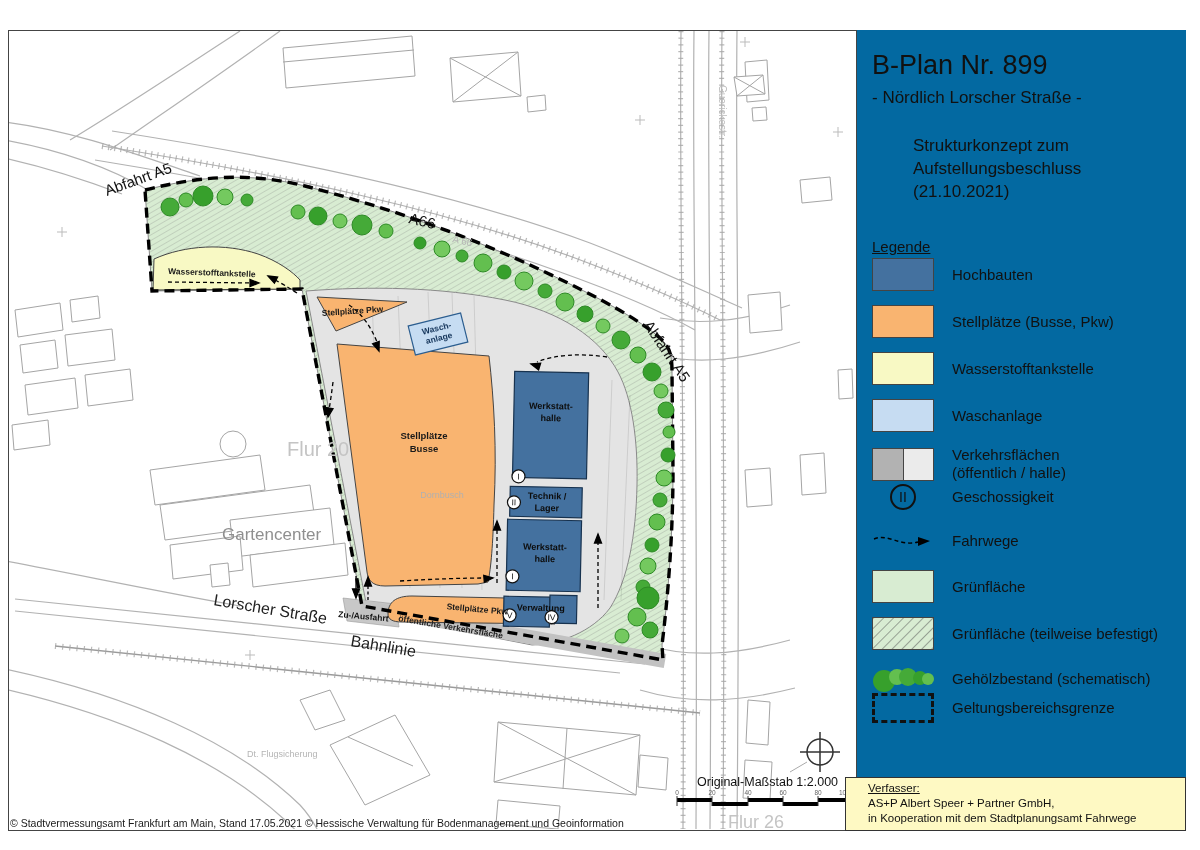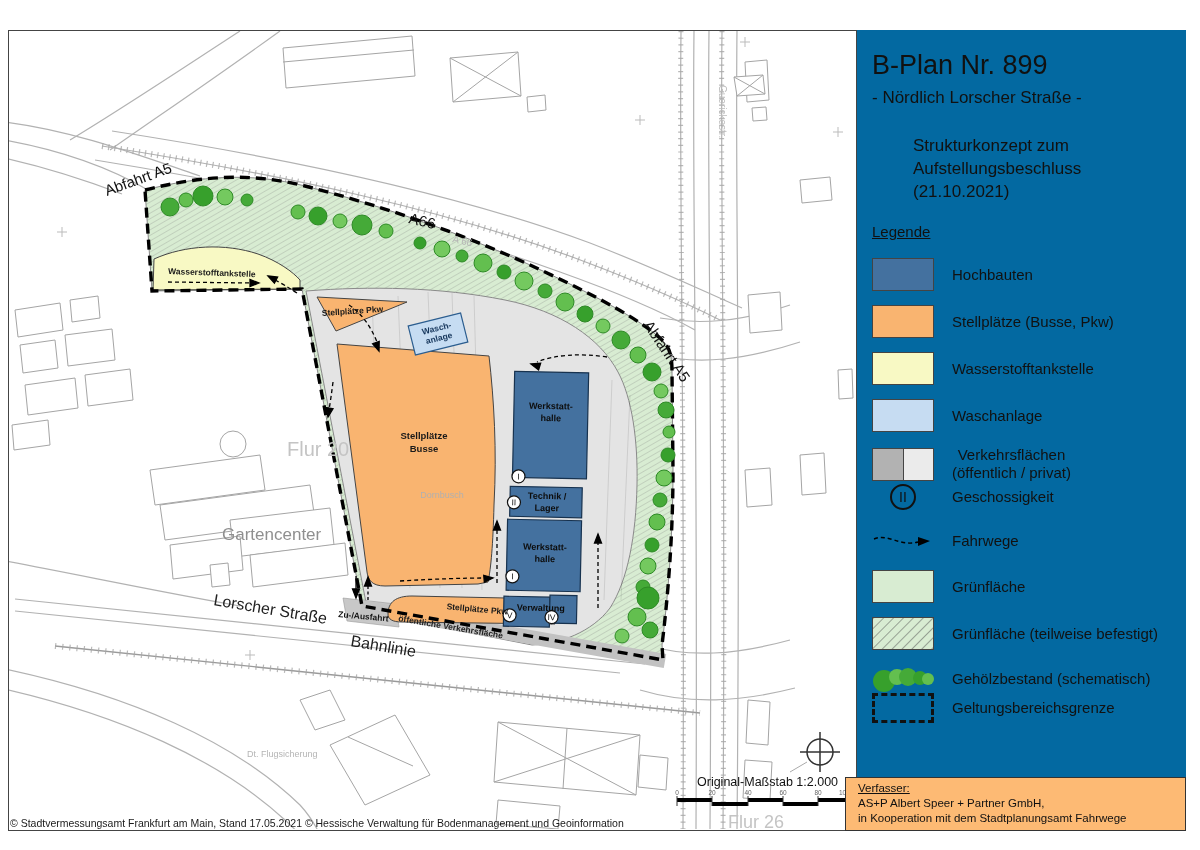--- a/index.html
+++ b/index.html
@@ -6,32 +6,32 @@
   #sheet{position:relative;width:1200px;height:850px;background:#fff;
          font-family:"Liberation Sans",sans-serif;color:#111;overflow:hidden;}
   #frame{position:absolute;left:8px;top:30px;width:1178px;height:801px;
          border:1.5px solid #444;box-sizing:border-box;}
   #map-svg{position:absolute;left:9px;top:31px;}
   #panel{position:absolute;left:856px;top:30px;width:330px;height:801px;
          border-left:1.5px solid #444;box-sizing:border-box;background:#0369a1;}
   .ttl{position:absolute;left:15px;top:20px;font-size:27px;}
   .sub{position:absolute;left:15px;top:58px;font-size:17px;}
   .concept{position:absolute;left:15px;top:104px;font-size:17px;line-height:23px;margin-left:41px;}
-  .legende{position:absolute;left:15px;top:193px;font-size:15px;text-decoration:underline;}
+  .legende{position:absolute;left:15px;top:208px;font-size:15px;text-decoration:underline;}
   #legend-list{position:absolute;left:15px;top:228px;width:305px;}
   .lrow{display:flex;align-items:center;}
-  .lrow .lab{font-size:15px;margin-left:18px;line-height:18px;text-align:center;}
+  .lrow .lab{font-size:15px;margin-left:18px;line-height:18px;}
   .sw{width:62px;height:33px;border:1.2px solid #444;box-sizing:border-box;flex:none;}
   .sw.split{display:flex;padding:0;}
   .sw.split i{display:block;height:100%;}
   .swd{width:62px;height:30px;border:3px dashed #111;box-sizing:border-box;flex:none;}
   .icn{width:62px;display:flex;justify-content:center;flex:none;}
   #verfasser{position:absolute;left:845px;top:777px;width:341px;height:54px;
-             border:1.5px solid #333;box-sizing:border-box;background:#fdba74;
-             padding:3px 12px;font-size:11.5px;line-height:15px;}
+             border:1.5px solid #333;box-sizing:border-box;background:#fef9c3;
+             padding:3px 22px;font-size:11.5px;line-height:15px;}
   #verfasser .vh{text-decoration:underline;}
   #copyright{position:absolute;left:10px;top:817px;font-size:10.5px;color:#1a1a1a;}
 </style>
 </head>
 <body>
 
 <div id="sheet">
 
 <svg id="map-svg" width="845" height="798" viewBox="9 31 845 798">
   <defs>
@@ -331,21 +331,21 @@
       <span class="sw" style="background:#c6dcf2;"></span>
       <span class="lab">Waschanlage</span>
     </div>
     <div class="lrow" style="">
       <span class="sw split">
         <i style="width:50%;background:#b2b2b2;border-right:1.2px solid #444;"></i>
             <i style="width:50%;background:#ebebeb;"></i>
       </span>
       <span class="lab">
         <span>Verkehrsflächen</span><br>
-        <span>(öffentlich / privat)</span>
+        <span>(öffentlich / halle)</span>
       </span>
     </div>
     <div class="lrow" style="margin-bottom:17px;">
       <span class="icn">
         <svg width="30" height="30" viewBox="0 0 30 30">
               <circle cx="15" cy="15" r="12" fill="none" stroke="#111" stroke-width="2"></circle>
               <text x="15" y="20" text-anchor="middle" font-size="14" fill="#111" font-family="Liberation Sans, sans-serif">II</text>
             </svg>
       </span>
       <span class="lab">Geschossigkeit</span>

